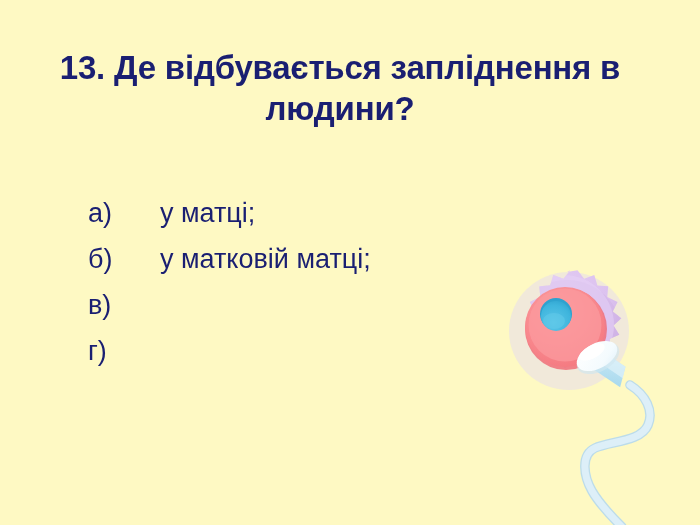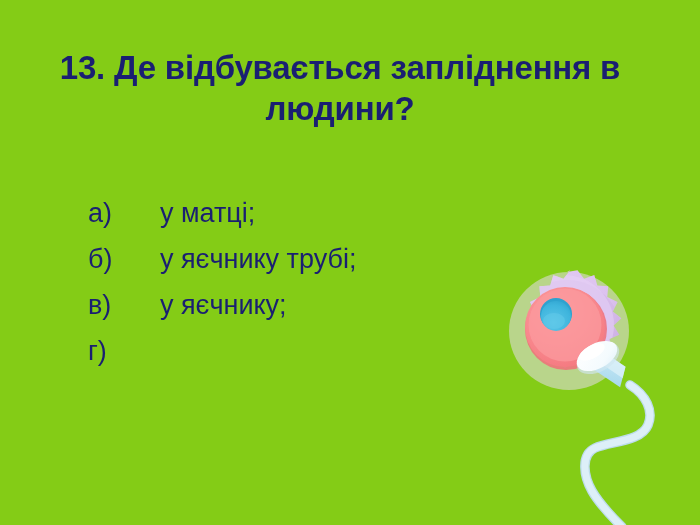--- a/index.html
+++ b/index.html
@@ -14,21 +14,21 @@
     font-family: "Liberation Sans", "DejaVu Sans", sans-serif;
     overflow: hidden;
     position: relative;
   }
 
   .slide {
     position: absolute;
     inset: 0;
     width: 700px;
     height: 525px;
-    background: #84cc16;
+    background: #fef9c3;
   }
 
   
   .question-title {
     position: absolute;
     left: 40px;
     top: 48px;
     width: 600px;
     text-align: center;
     color: #1a1f72;
@@ -90,26 +90,25 @@
 
   <div class="options">
 
     <div class="option-row">
       <span class="option-letter">а)</span>
       <span class="option-text">у матці;</span>
     </div>
 
     <div class="option-row">
       <span class="option-letter">б)</span>
-      <span class="option-text">у яєчнику трубі;</span>
+      <span class="option-text">у матковій матці;</span>
     </div>
 
     <div class="option-row">
       <span class="option-letter">в)</span>
-      <span class="option-text">у яєчнику;</span>
     </div>
 
     <div class="option-row">
       <span class="option-letter">г)</span>
     </div>
 
   </div>
 
   <div class="illustration">
     <svg viewBox="0 0 220 270" xmlns="http://www.w3.org/2000/svg">

